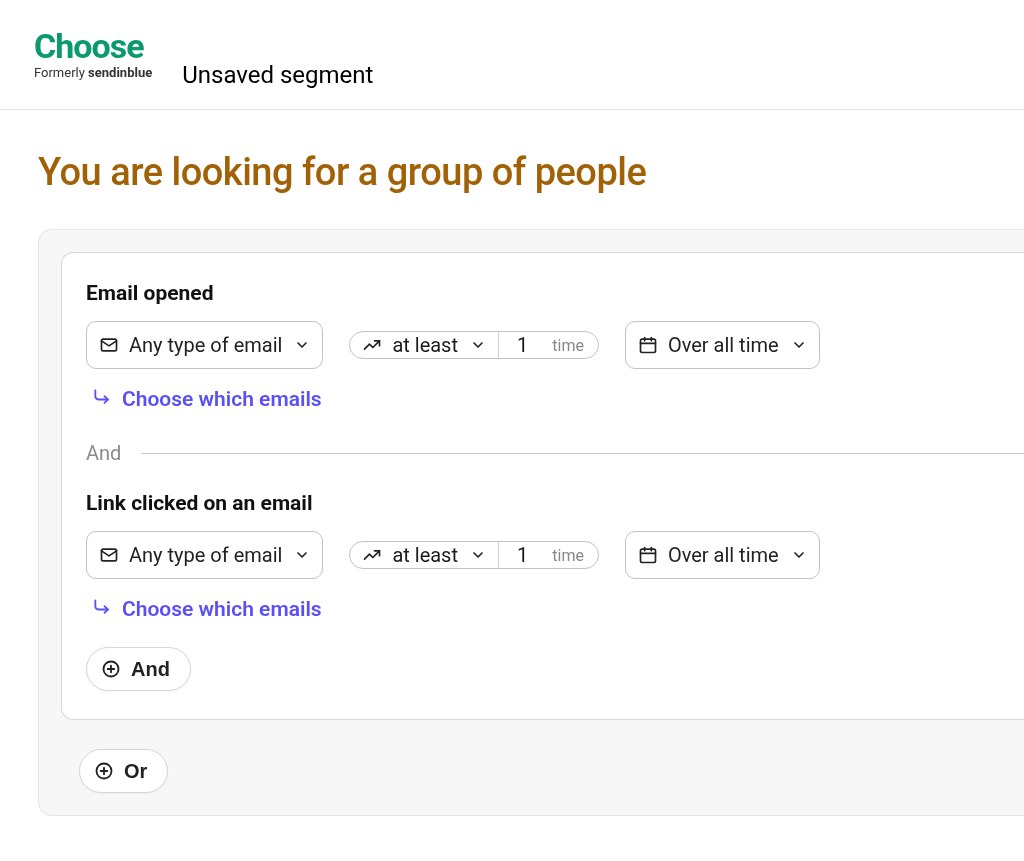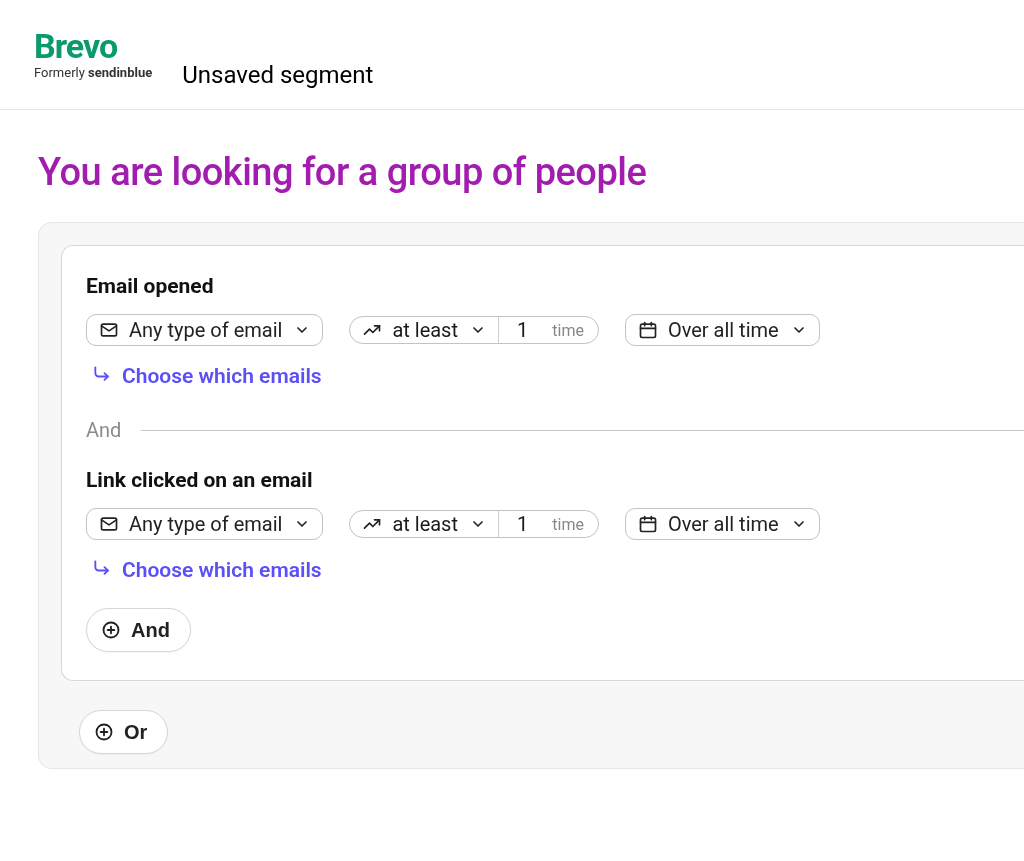--- a/index.html
+++ b/index.html
@@ -40,29 +40,29 @@
     color: #000000;
     font-weight: 400;
     margin-top: 41px;
   }
   .content {
     padding: 40px 0 0 38px;
   }
   .page-title {
     font-size: 38px;
     font-weight: 500;
-    color: #a21caf;
-    margin-bottom: 28px;
+    color: #a16207;
+    margin-bottom: 35px;
     letter-spacing: -0.5px;
   }
   .outer-card {
     background: #f7f7f8;
     border: 1px solid #e6e6e8;
     border-radius: 14px 0 0 14px;
-    padding: 22px 0 14px 22px;
+    padding: 22px 0 22px 22px;
     border-right: none;
   }
   .inner-card {
     background: #fff;
     border: 1px solid #d8d8db;
     border-radius: 12px 0 0 12px;
     padding: 28px 0 28px 24px;
     border-right: none;
   }
   .condition-block { }
@@ -76,21 +76,21 @@
     display: flex;
     gap: 26px;
     flex-wrap: wrap;
     align-items: center;
   }
   .pill {
     display: inline-flex;
     align-items: center;
     border: 1.5px solid #c2c2c7;
     border-radius: 10px;
-    height: 32px;
+    height: 48px;
     padding: 0 12px;
     background: #fff;
     font-size: 20px;
     color: #222;
     gap: 10px;
     cursor: pointer;
   }
   .pill .icon { display:inline-flex; }
   .chev { margin-left: 2px; display:inline-flex; }
   .pill-group {
@@ -159,21 +159,21 @@
     margin-top: 26px;
   }
   .or-wrap { padding-left: 18px; margin-top: 22px; }
   svg { display:block; }
 </style>
 </head>
 <body>
 
 <div class="header">
   <div class="logo-block">
-    <div class="logo-text">Brevo</div>
+    <div class="logo-text">Choose</div>
     <div class="logo-sub">
       <span>Formerly </span><span class="bold">sendinblue</span>
     </div>
   </div>
   <div class="segment-name">Unsaved segment</div>
 </div>
 
 <div class="content">
   <h1 class="page-title">You are looking for a group of people</h1>
 

